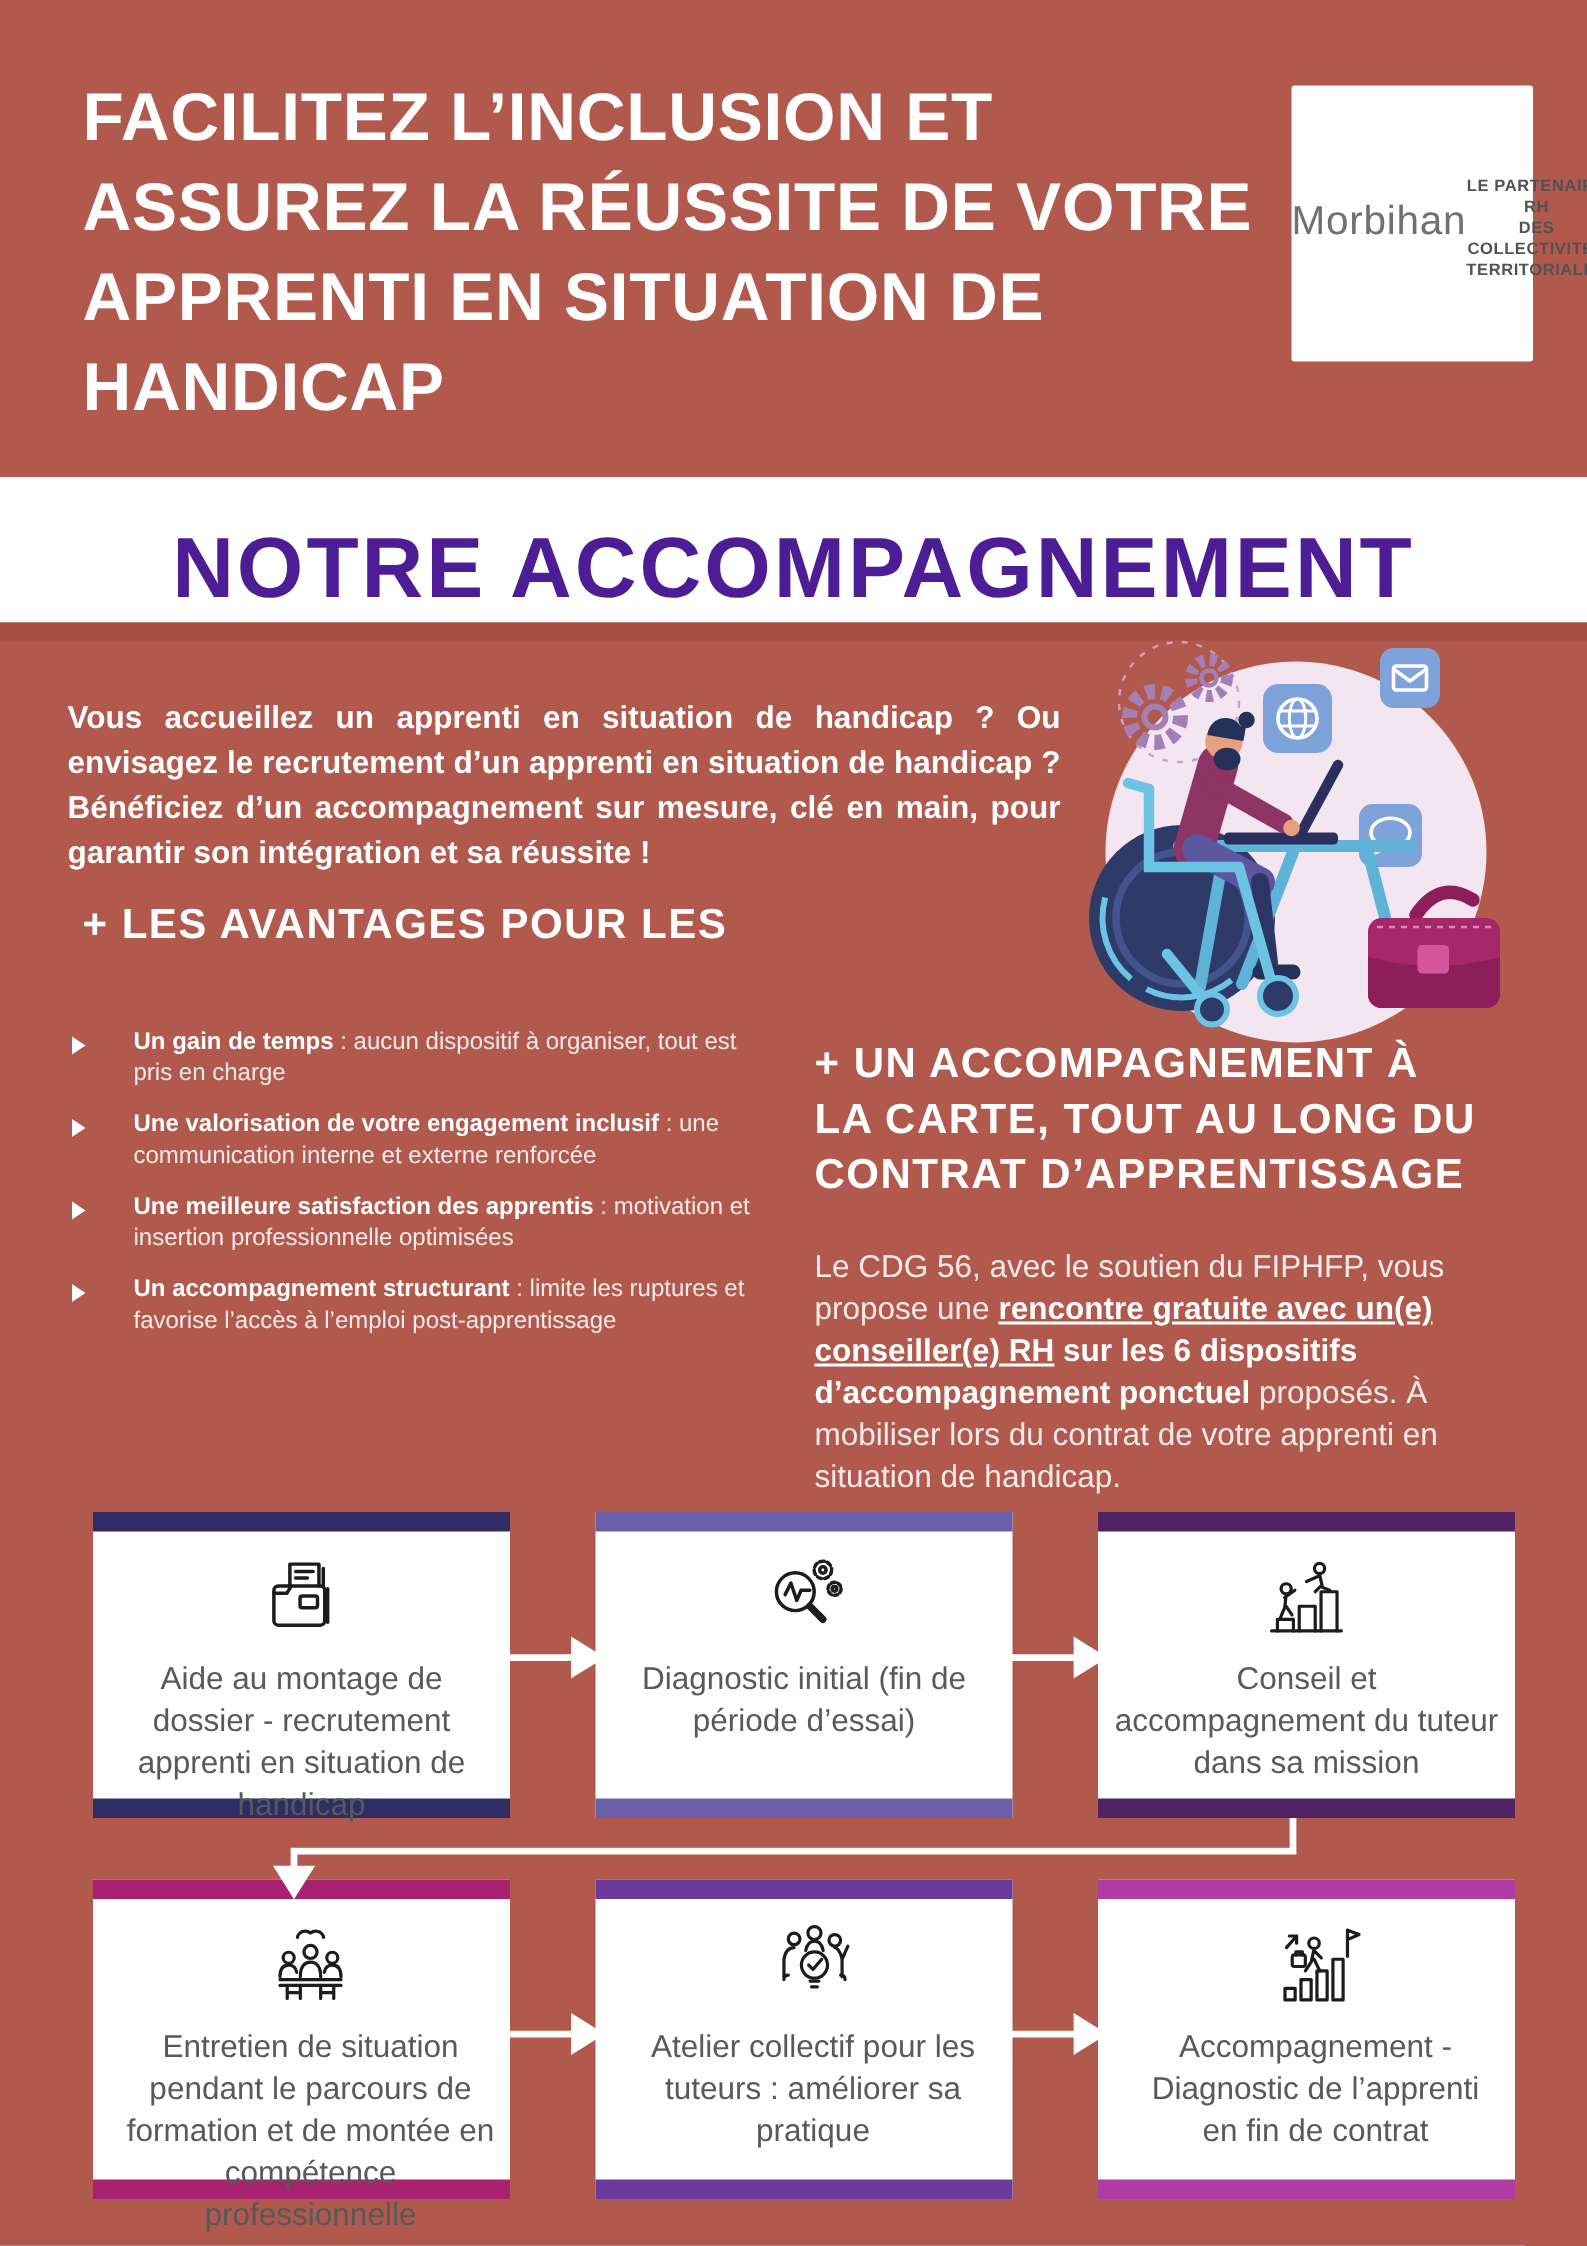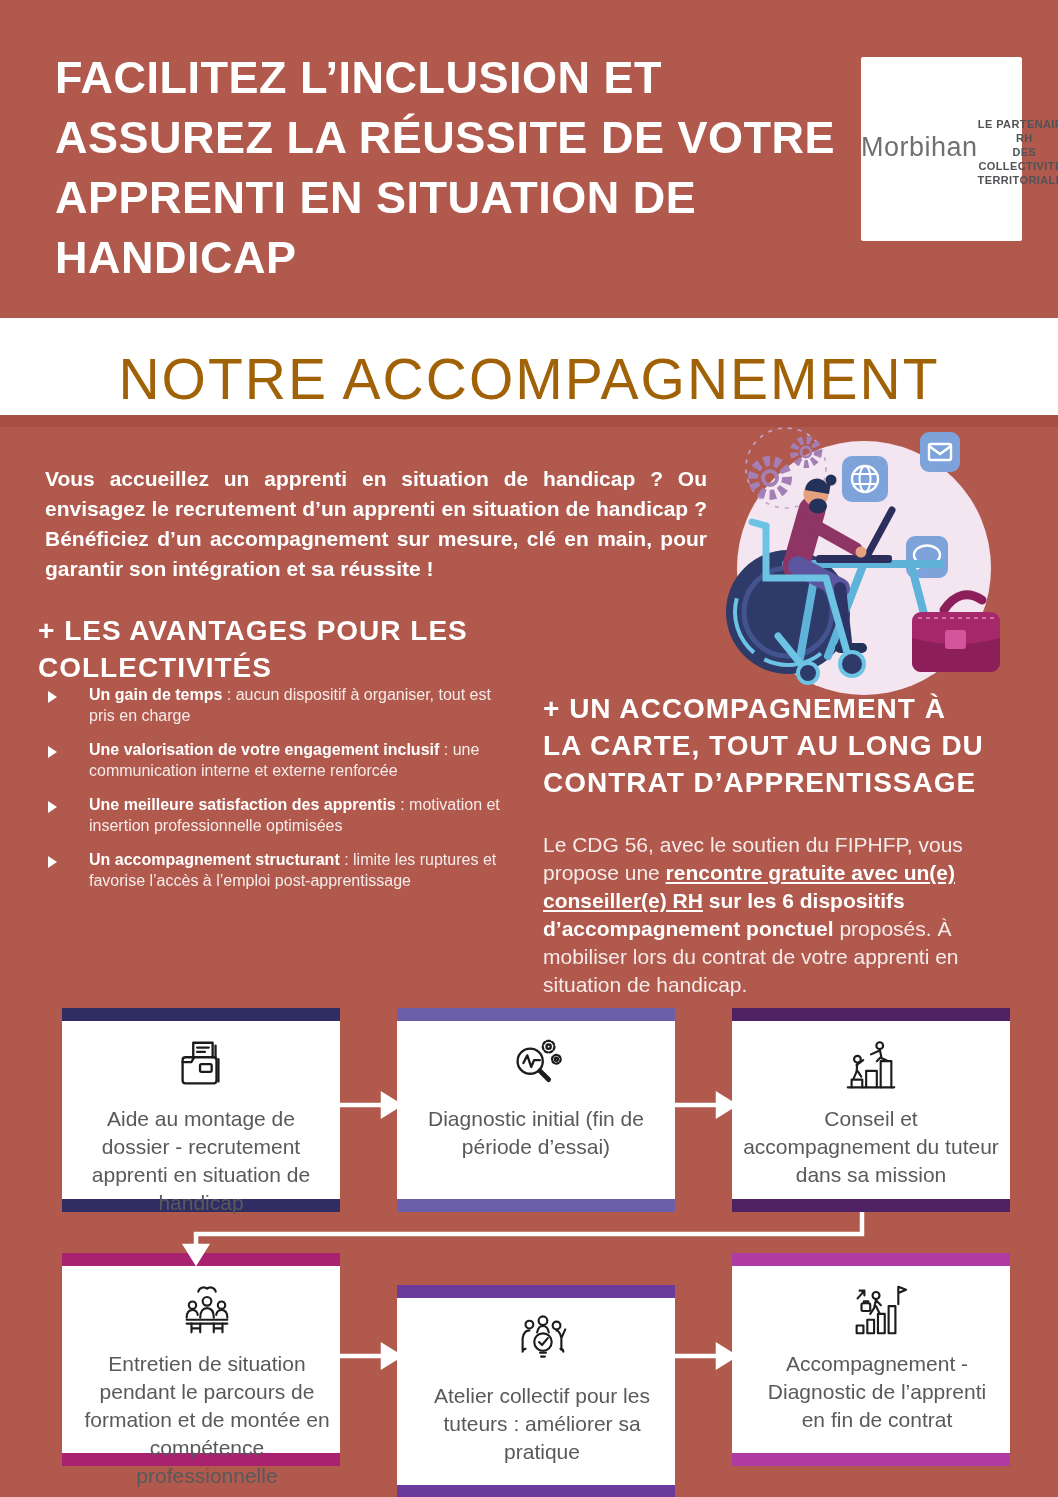--- a/index.html
+++ b/index.html
@@ -12,30 +12,30 @@
 
   .logo-card{position:absolute;left:861px;top:57px;width:161px;height:184px;background:#fff;border-radius:2px;
              display:flex;flex-direction:row;align-items:center;}
   .logo-mark{margin-top:10px;}
   .logo-name{color:#6f7072;font-size:27px;font-weight:normal;margin-top:-4px;letter-spacing:.5px;}
   .logo-tagline{margin-top:6px;text-align:center;color:#515256;font-weight:bold;font-size:11px;line-height:14px;letter-spacing:.4px;}
 
   
   .banner{position:absolute;left:0;top:318px;width:1058px;height:97px;background:#fff;
           display:flex;align-items:center;justify-content:center;}
-  .banner-title{color:#a16207;font-size:57px;font-weight:normal;letter-spacing:2px;margin-top:25px;}
+  .banner-title{color:#4c1d95;font-size:57px;font-weight:bold;letter-spacing:2px;margin-top:25px;}
   .banner-strip{position:absolute;left:0;top:415px;width:1058px;height:12px;background:#a84f43;}
 
   
   .intro{position:absolute;left:45px;top:443px;width:662px;color:#fff;font-weight:bold;
          font-size:21px;line-height:30px;text-align:justify;}
 
   
   .sec-heading{color:#fff;font-weight:bold;font-size:28px;line-height:37px;letter-spacing:1px;}
-  .advantages-heading{position:absolute;left:38px;top:597px;width:480px;margin-top:15px;}
+  .advantages-heading{position:absolute;left:55px;top:597px;width:480px;}
   .offer-heading{position:absolute;left:543px;top:690px;width:470px;}
 
   
   .bullets{position:absolute;left:48px;top:684px;width:470px;}
   .bullet{display:flex;margin-bottom:13px;}
   .tri{flex:0 0 14px;width:0;height:0;border-left:9px solid #fff;border-top:6px solid transparent;
        border-bottom:6px solid transparent;margin:7px 18px 0 0;}
   .bullet-text{font-size:16px;line-height:21px;color:rgba(255,255,255,.88);}
   .bullet-text b{color:#fff;}
 
@@ -166,21 +166,20 @@
       <path d="M250 194 q 16 -24 38 -10" fill="none" stroke="#8c1f5a" stroke-width="9" stroke-linecap="round"></path>
       <rect x="218" y="196" width="88" height="60" rx="9" fill="#a6286b"></rect>
       <path d="M218 222 q 44 12 88 0 v 25 a9 9 0 0 1 -9 9 h -70 a9 9 0 0 1 -9 -9 z" fill="#8c1f5a"></path>
       <rect x="251" y="214" width="21" height="19" rx="3" fill="#d4559c"></rect>
       <path d="M224 202 h76" stroke="#d48ab4" stroke-width="1.6" stroke-dasharray="4 4" fill="none"></path>
     </g>
   </svg>
 
   <div class="sec-heading advantages-heading">
     <div>+ LES AVANTAGES POUR LES</div>
-    <div>COLLECTIVITÉS</div>
   </div>
 
   <div class="bullets">
     <div class="bullet">
       <span class="tri"></span>
       <span class="bullet-text"><b>Un gain de temps</b><span> : aucun dispositif à organiser, tout est pris en charge</span></span>
     </div>
     <div class="bullet">
       <span class="tri"></span>
       <span class="bullet-text"><b>Une valorisation de votre engagement inclusif</b><span> : une communication interne et externe renforcée</span></span>
@@ -251,21 +250,21 @@
       <circle cx="17" cy="26" r="3.8"></circle>
       <path d="M11 39 c0 -5.5 2.5 -8 6 -8 3 0 5 2 5.5 5"></path>
       <circle cx="47" cy="26" r="3.8"></circle>
       <path d="M53 39 c0 -5.5 -2.5 -8 -6 -8 -3 0 -5 2 -5.5 5"></path>
       <path d="M11 41 h42 M11 45 h42"></path>
       <path d="M16 45 v9 M25 45 v9 M39 45 v9 M48 45 v9 M16 50 h9 M39 50 h9"></path>
     </svg>
     <div class="label">Entretien de situation pendant le parcours de formation et de montée en compétence professionnelle</div>
   </div>
 
-  <div class="card row2 c1" id="card-4" style="border-top-color: rgb(106, 58, 156); border-bottom-color: rgb(106, 58, 156); margin-top: 32px;">
+  <div class="card row2 c1" id="card-4" style="border-top-color: rgb(106, 58, 156); border-bottom-color: rgb(106, 58, 156);">
     <svg class="icon" width="62" height="62" viewBox="0 0 64 64" fill="none" stroke="#1c1c1c" stroke-width="2.2" stroke-linecap="round" stroke-linejoin="round">
       <circle cx="19" cy="13" r="4"></circle>
       <circle cx="33" cy="9" r="4.5"></circle>
       <circle cx="47" cy="14" r="4"></circle>
       <path d="M12 27 c1 -6 4 -8 7 -8 M12 27 v12 M27 21 c1 -5 3.5 -6.5 6 -6.5 s5 1.5 6 6.5"></path>
       <path d="M52 27 c-1 -6 -4 -8 -5 -8 M52 27 l4 -9 M52 27 v12"></path>
       <circle cx="33" cy="31" r="9"></circle>
       <path d="M29 31 l3 3 6 -7"></path>
       <path d="M30 42 h6 M31 46 h4"></path>
       <path d="M12 41 c0 -2 1 -3 3 -3 M54 41 c0 -2 -1 -3 -3 -3"></path>

